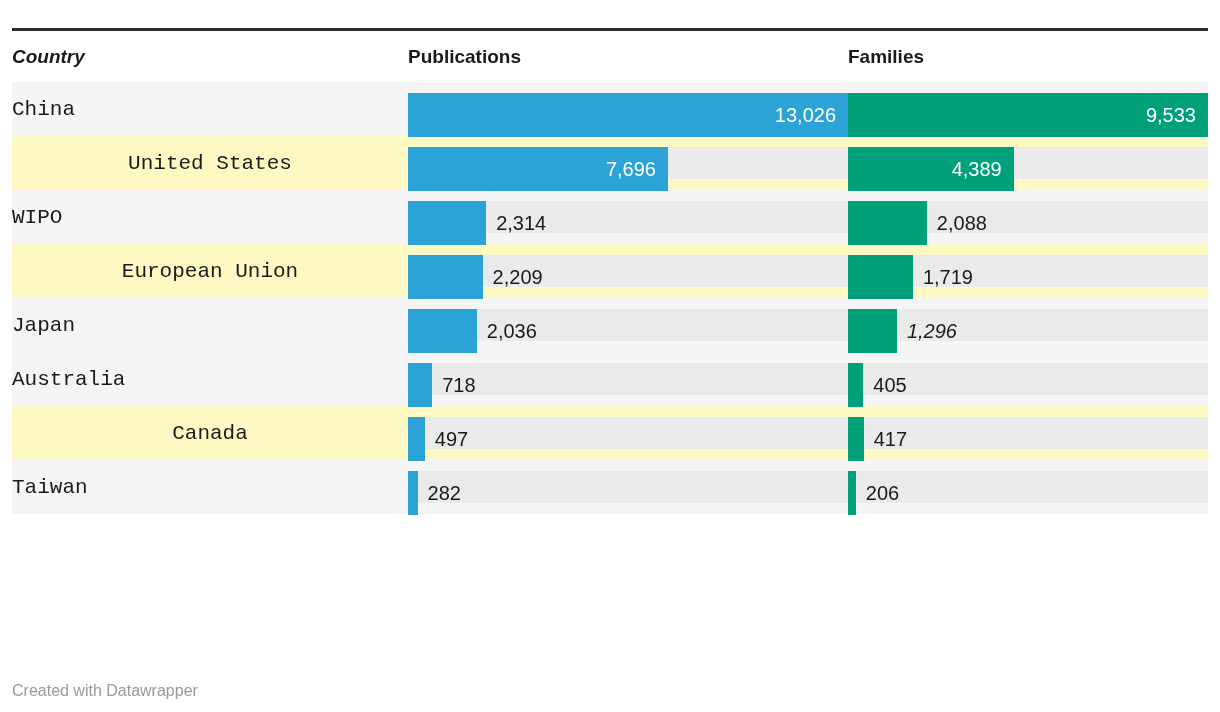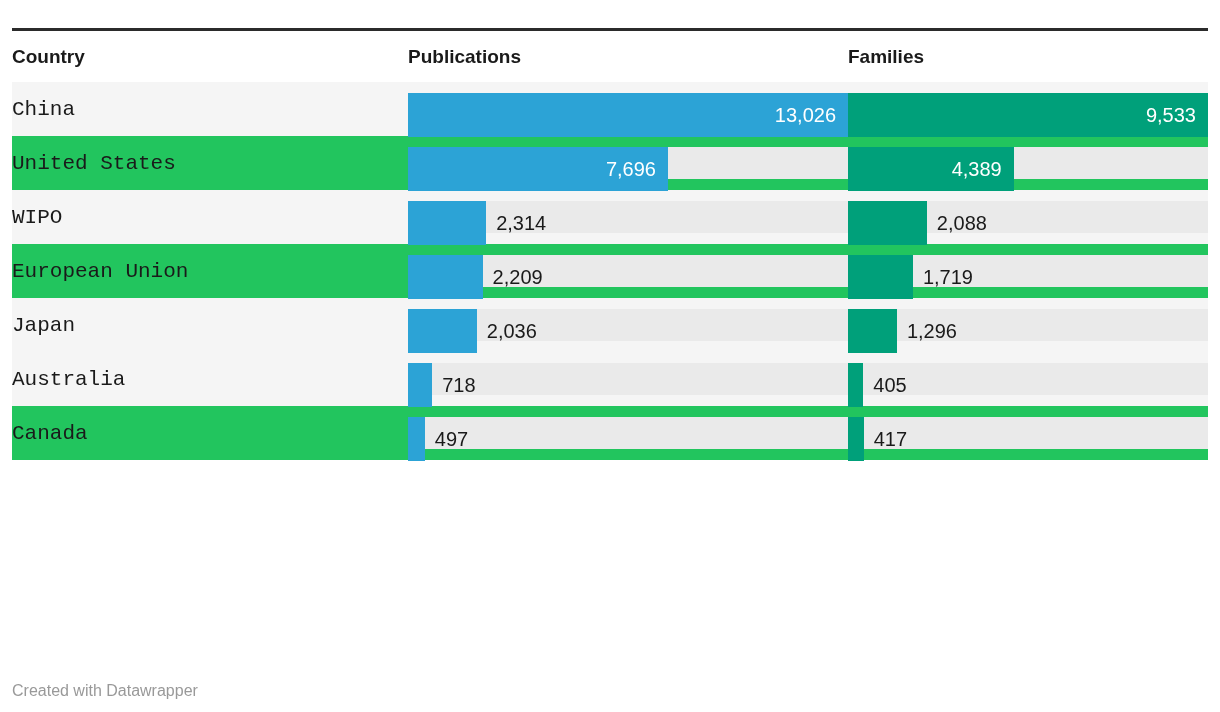--- a/index.html
+++ b/index.html
@@ -38,31 +38,31 @@
     table-layout: fixed;
   }
   table.bartable th {
     text-align: left;
     font-size: 19px;
     font-weight: bold;
     color: #1a1a1a;
     padding: 6px 0 14px 0;
     vertical-align: bottom;
   }
-  th.col-country { width: 396px; padding-left: 18px; }
+  th.col-country { width: 396px; padding-left: 18px; font-style: italic; }
   th.col-pub { width: 440px; padding-left: 0px; }
   th.col-fam { width: 360px; padding-left: 0px; }
 
   table.bartable td {
     padding: 0;
     vertical-align: middle;
     height: 54px;
   }
   tr.row-even td { background: #f5f5f5; }
-  tr.row-odd td { background: #22c55e; }
+  tr.row-odd td { background: #fef9c3; text-align: center; }
 
   .country-cell {
     font-size: 21px;
     color: #1a1a1a;
     padding-left: 18px;
     white-space: nowrap;
     font-family: Liberation Mono, monospace;
   }
   .bar-cell { padding-right: 6px; }
   .bar-track {
@@ -181,21 +181,21 @@
           <td class="country-cell">Japan</td>
           <td class="bar-cell">
             <div class="bar-track">
               <div class="bar-fill pub" style="width: 15.6303%;"></div>
               <div class="bar-label outside" style="left: calc(15.6303% + 10px);">2,036</div>
             </div>
           </td>
           <td class="bar-cell">
             <div class="bar-track">
               <div class="bar-fill fam" style="width: 13.5949%;"></div>
-              <div class="bar-label outside" style="left: calc(13.5949% + 10px);">1,296</div>
+              <div class="bar-label outside" style="left: calc(13.5949% + 10px); font-style: italic;">1,296</div>
             </div>
           </td>
         </tr>
         <tr class="row-even">
           <td class="country-cell">Australia</td>
           <td class="bar-cell">
             <div class="bar-track">
               <div class="bar-fill pub" style="width: 5.51205%;"></div>
               <div class="bar-label outside" style="left: calc(5.51205% + 10px);">718</div>
             </div>
@@ -215,17 +215,32 @@
               <div class="bar-label outside" style="left: calc(3.81545% + 10px);">497</div>
             </div>
           </td>
           <td class="bar-cell">
             <div class="bar-track">
               <div class="bar-fill fam" style="width: 4.37428%;"></div>
               <div class="bar-label outside" style="left: calc(4.37428% + 10px);">417</div>
             </div>
           </td>
         </tr>
+        <tr class="row-even">
+          <td class="country-cell">Taiwan</td>
+          <td class="bar-cell">
+            <div class="bar-track">
+              <div class="bar-fill pub" style="width: 2.1649%;"></div>
+              <div class="bar-label outside" style="left: calc(2.1649% + 10px);">282</div>
+            </div>
+          </td>
+          <td class="bar-cell">
+            <div class="bar-track">
+              <div class="bar-fill fam" style="width: 2.16091%;"></div>
+              <div class="bar-label outside" style="left: calc(2.16091% + 10px);">206</div>
+            </div>
+          </td>
+        </tr>
       </tbody>
   </table>
 
   <div class="footer-note">Created with Datawrapper</div>
 </div>
 
 </body></html>

